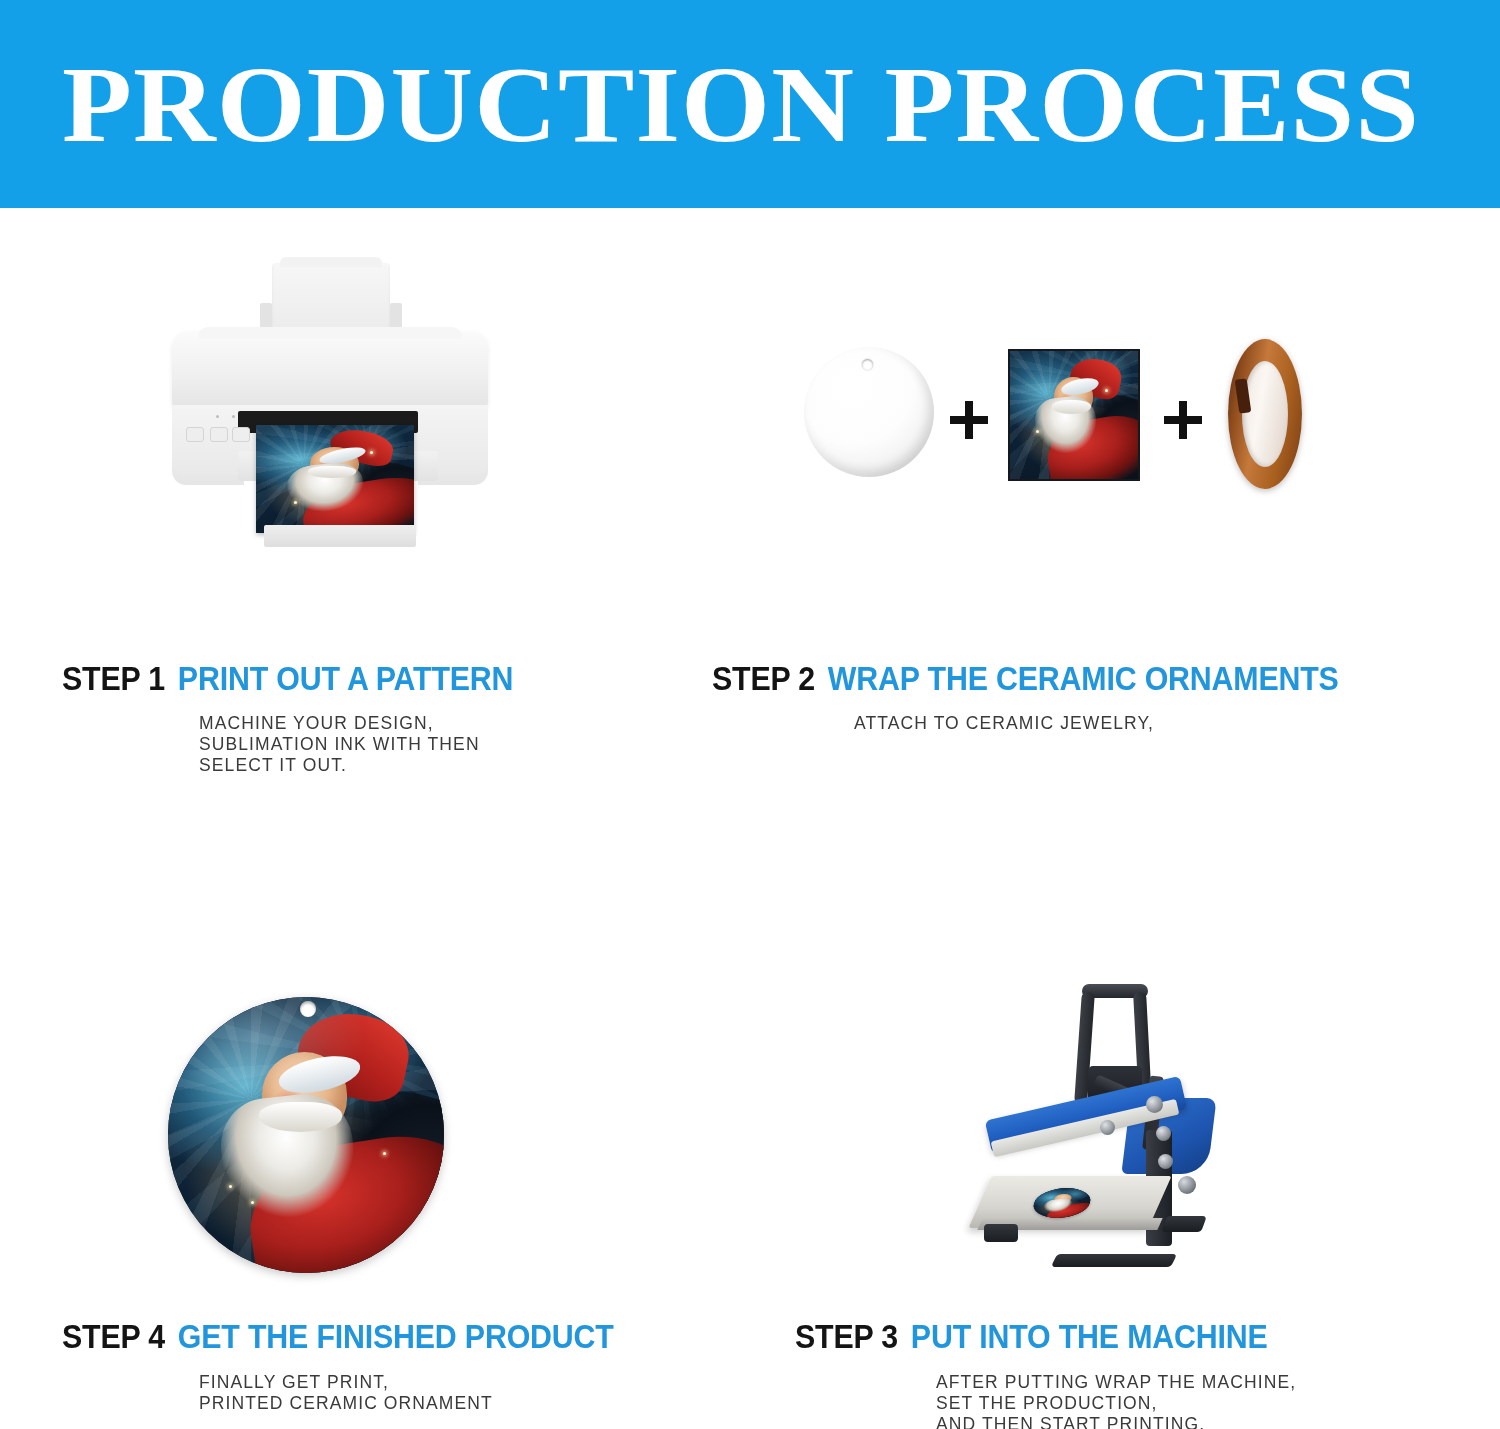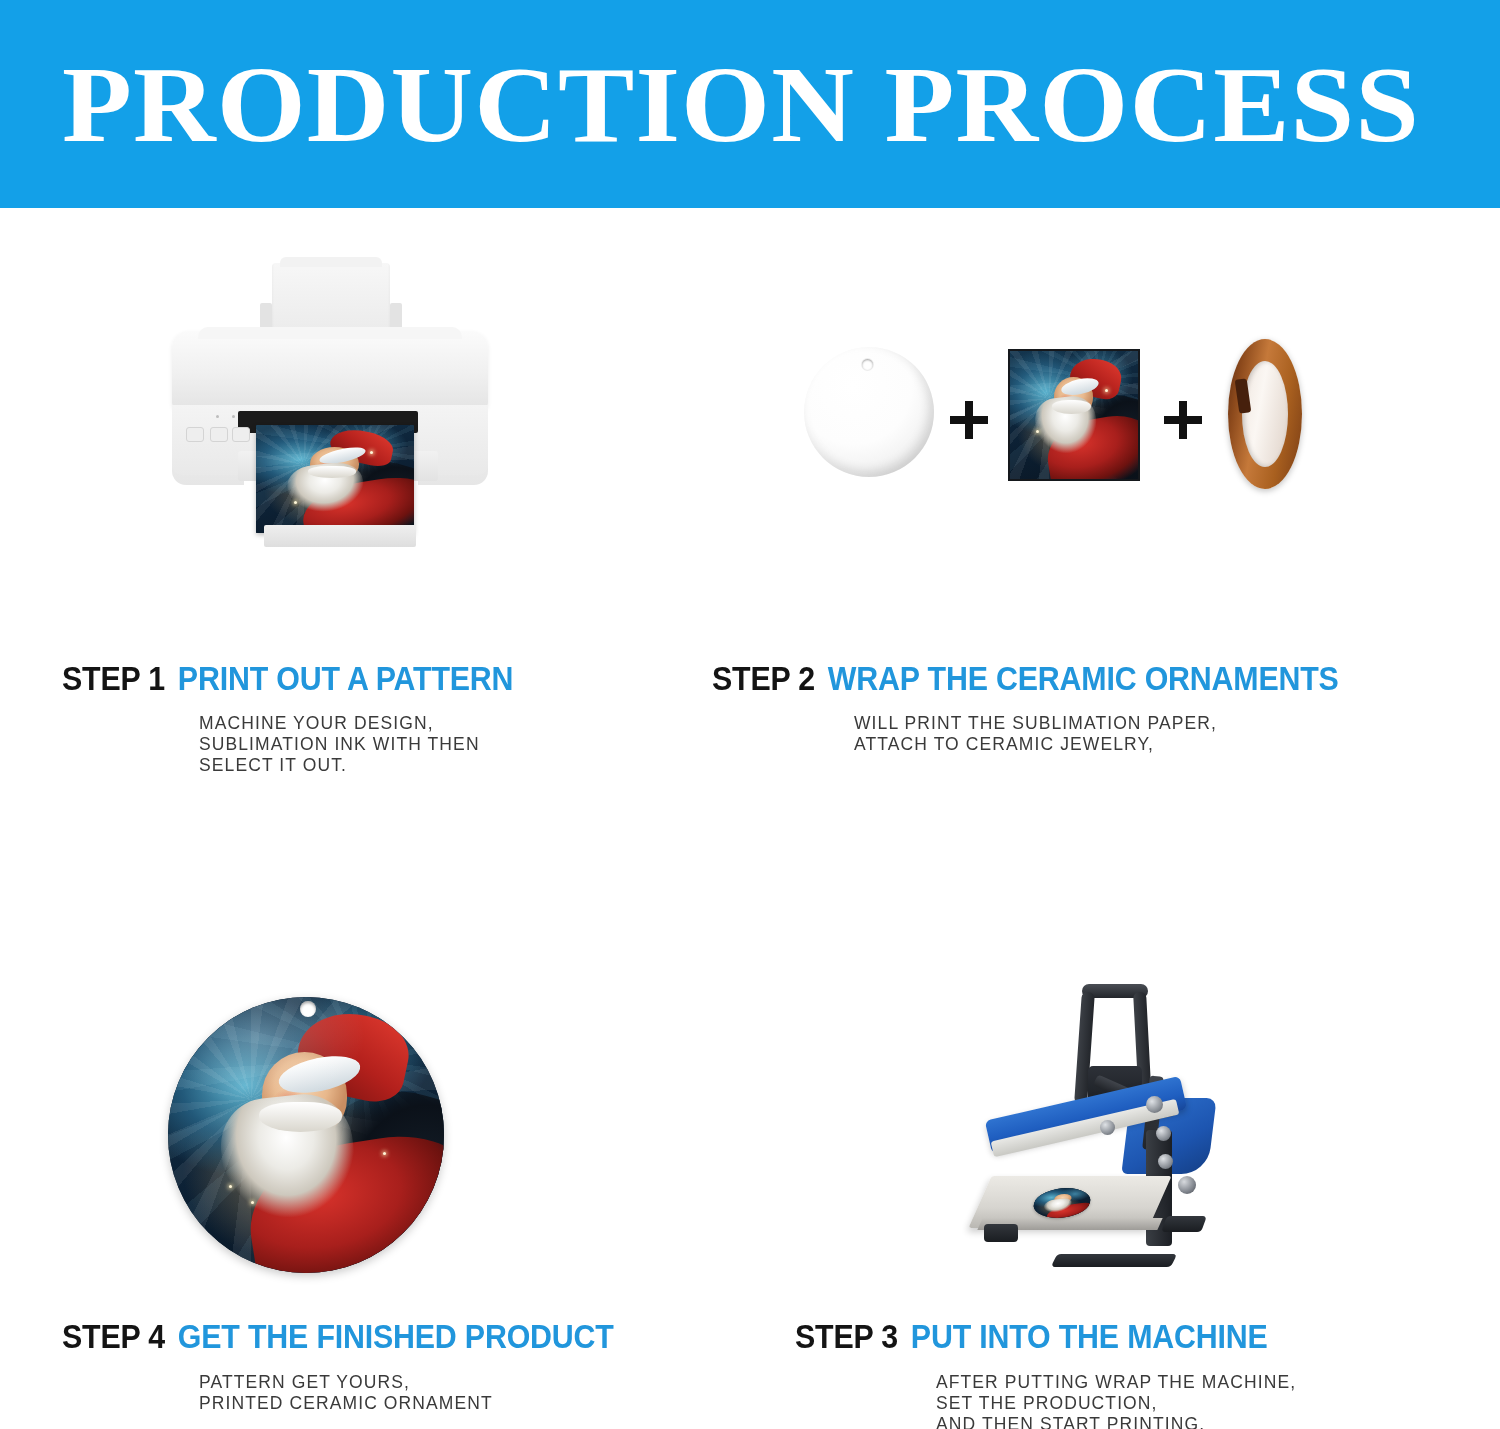--- a/index.html
+++ b/index.html
@@ -501,31 +501,30 @@
     <div>SUBLIMATION INK WITH THEN</div>
     <div>SELECT IT OUT.</div>
   </div>
 </div>
 
 <div class="step">
   <div class="head" style="left:712px;top:660px;">
     <span class="num">STEP 2</span><span class="ttl">WRAP THE CERAMIC ORNAMENTS</span>
   </div>
   <div class="body-txt" style="left:854px;top:713px;">
-    <div>WILL PRINT THE SUBLIMATION PAPER,</div>
     <div>ATTACH TO CERAMIC JEWELRY,</div>
   </div>
 </div>
 
 <div class="step">
   <div class="head" style="left:62px;top:1318px;">
     <span class="num">STEP 4</span><span class="ttl">GET THE FINISHED PRODUCT</span>
   </div>
   <div class="body-txt" style="left:199px;top:1372px;">
-    <div>PATTERN GET YOURS,</div>
+    <div>FINALLY GET PRINT,</div>
     <div>PRINTED CERAMIC ORNAMENT</div>
   </div>
 </div>
 
 <div class="step">
   <div class="head" style="left:795px;top:1318px;">
     <span class="num">STEP 3</span><span class="ttl">PUT INTO THE MACHINE</span>
   </div>
   <div class="body-txt" style="left:936px;top:1372px;">
     <div>AFTER PUTTING WRAP THE MACHINE,</div>

